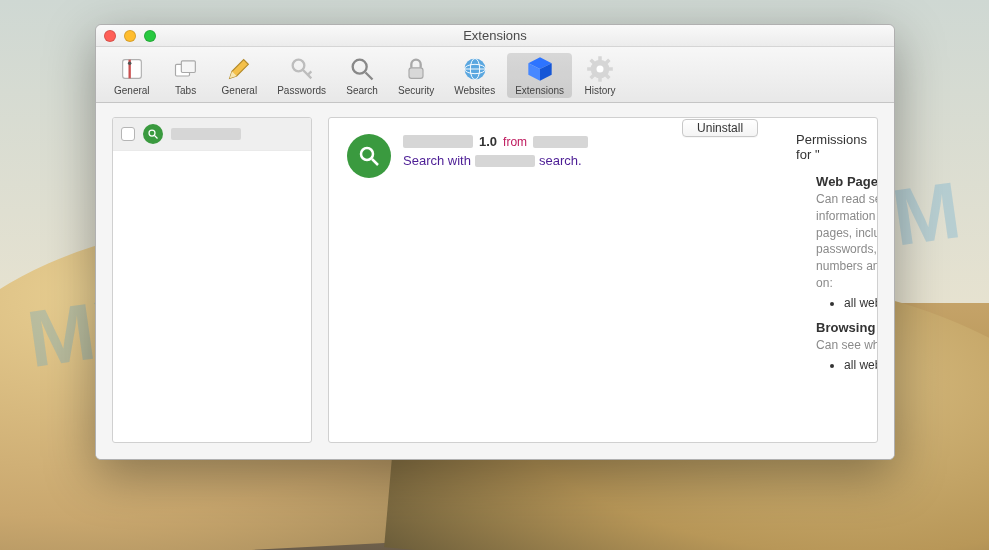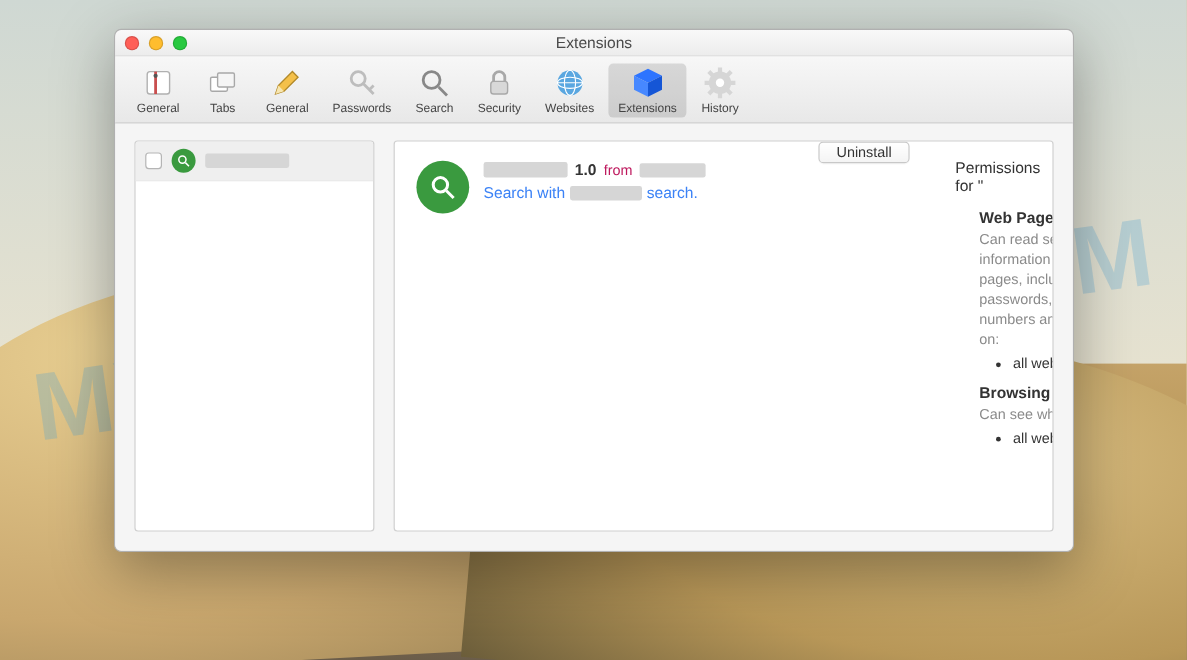--- a/index.html
+++ b/index.html
@@ -77,21 +77,21 @@
       display:flex; gap:12px; padding: 16px 18px 10px 18px;
     }
     .bigicon { width:44px; height:44px; border-radius:50%; background:#3a9a3f; display:flex; align-items:center; justify-content:center; flex-shrink:0; }
     .bigicon svg { width:24px; height:24px; }
     .detail-text { flex:1; }
     .nm-row { display:flex; align-items:center; gap:6px; font-size:13px; color:#333; }
     .nm-row .redact { width:70px; height:13px; }
     .nm-row .ver { font-weight:600; }
     .nm-row .from { color:#be185d; font-size:12px; }
     .nm-row .redact.sm { width:55px; height:12px; }
-    .desc-row { margin-top:4px; font-size:13px; color:#3b82f6; display:flex; align-items:center; gap:4px; }
+    .desc-row { margin-top:4px; font-size:13px; color:#4c1d95; display:flex; align-items:center; gap:4px; }
     .desc-row .redact { width:60px; height:12px; display:inline-block; }
     .uninstall-row { padding: 0 18px 14px 76px; }
     .mac-btn {
       font-size:12px; padding: 1px 14px; border:1px solid #c8c8c8; border-radius:4px;
       background: linear-gradient(#fff,#f4f4f4); color:#333; cursor:pointer;
       box-shadow: 0 1px 0 rgba(0,0,0,0.03);
     }
     .divider { height:1px; background:#dcdcdc; }
     .perms { padding: 14px 20px; font-size:13px; color:#333; }
     .perms-title { display:flex; align-items:center; gap:4px; margin-bottom:12px; }

